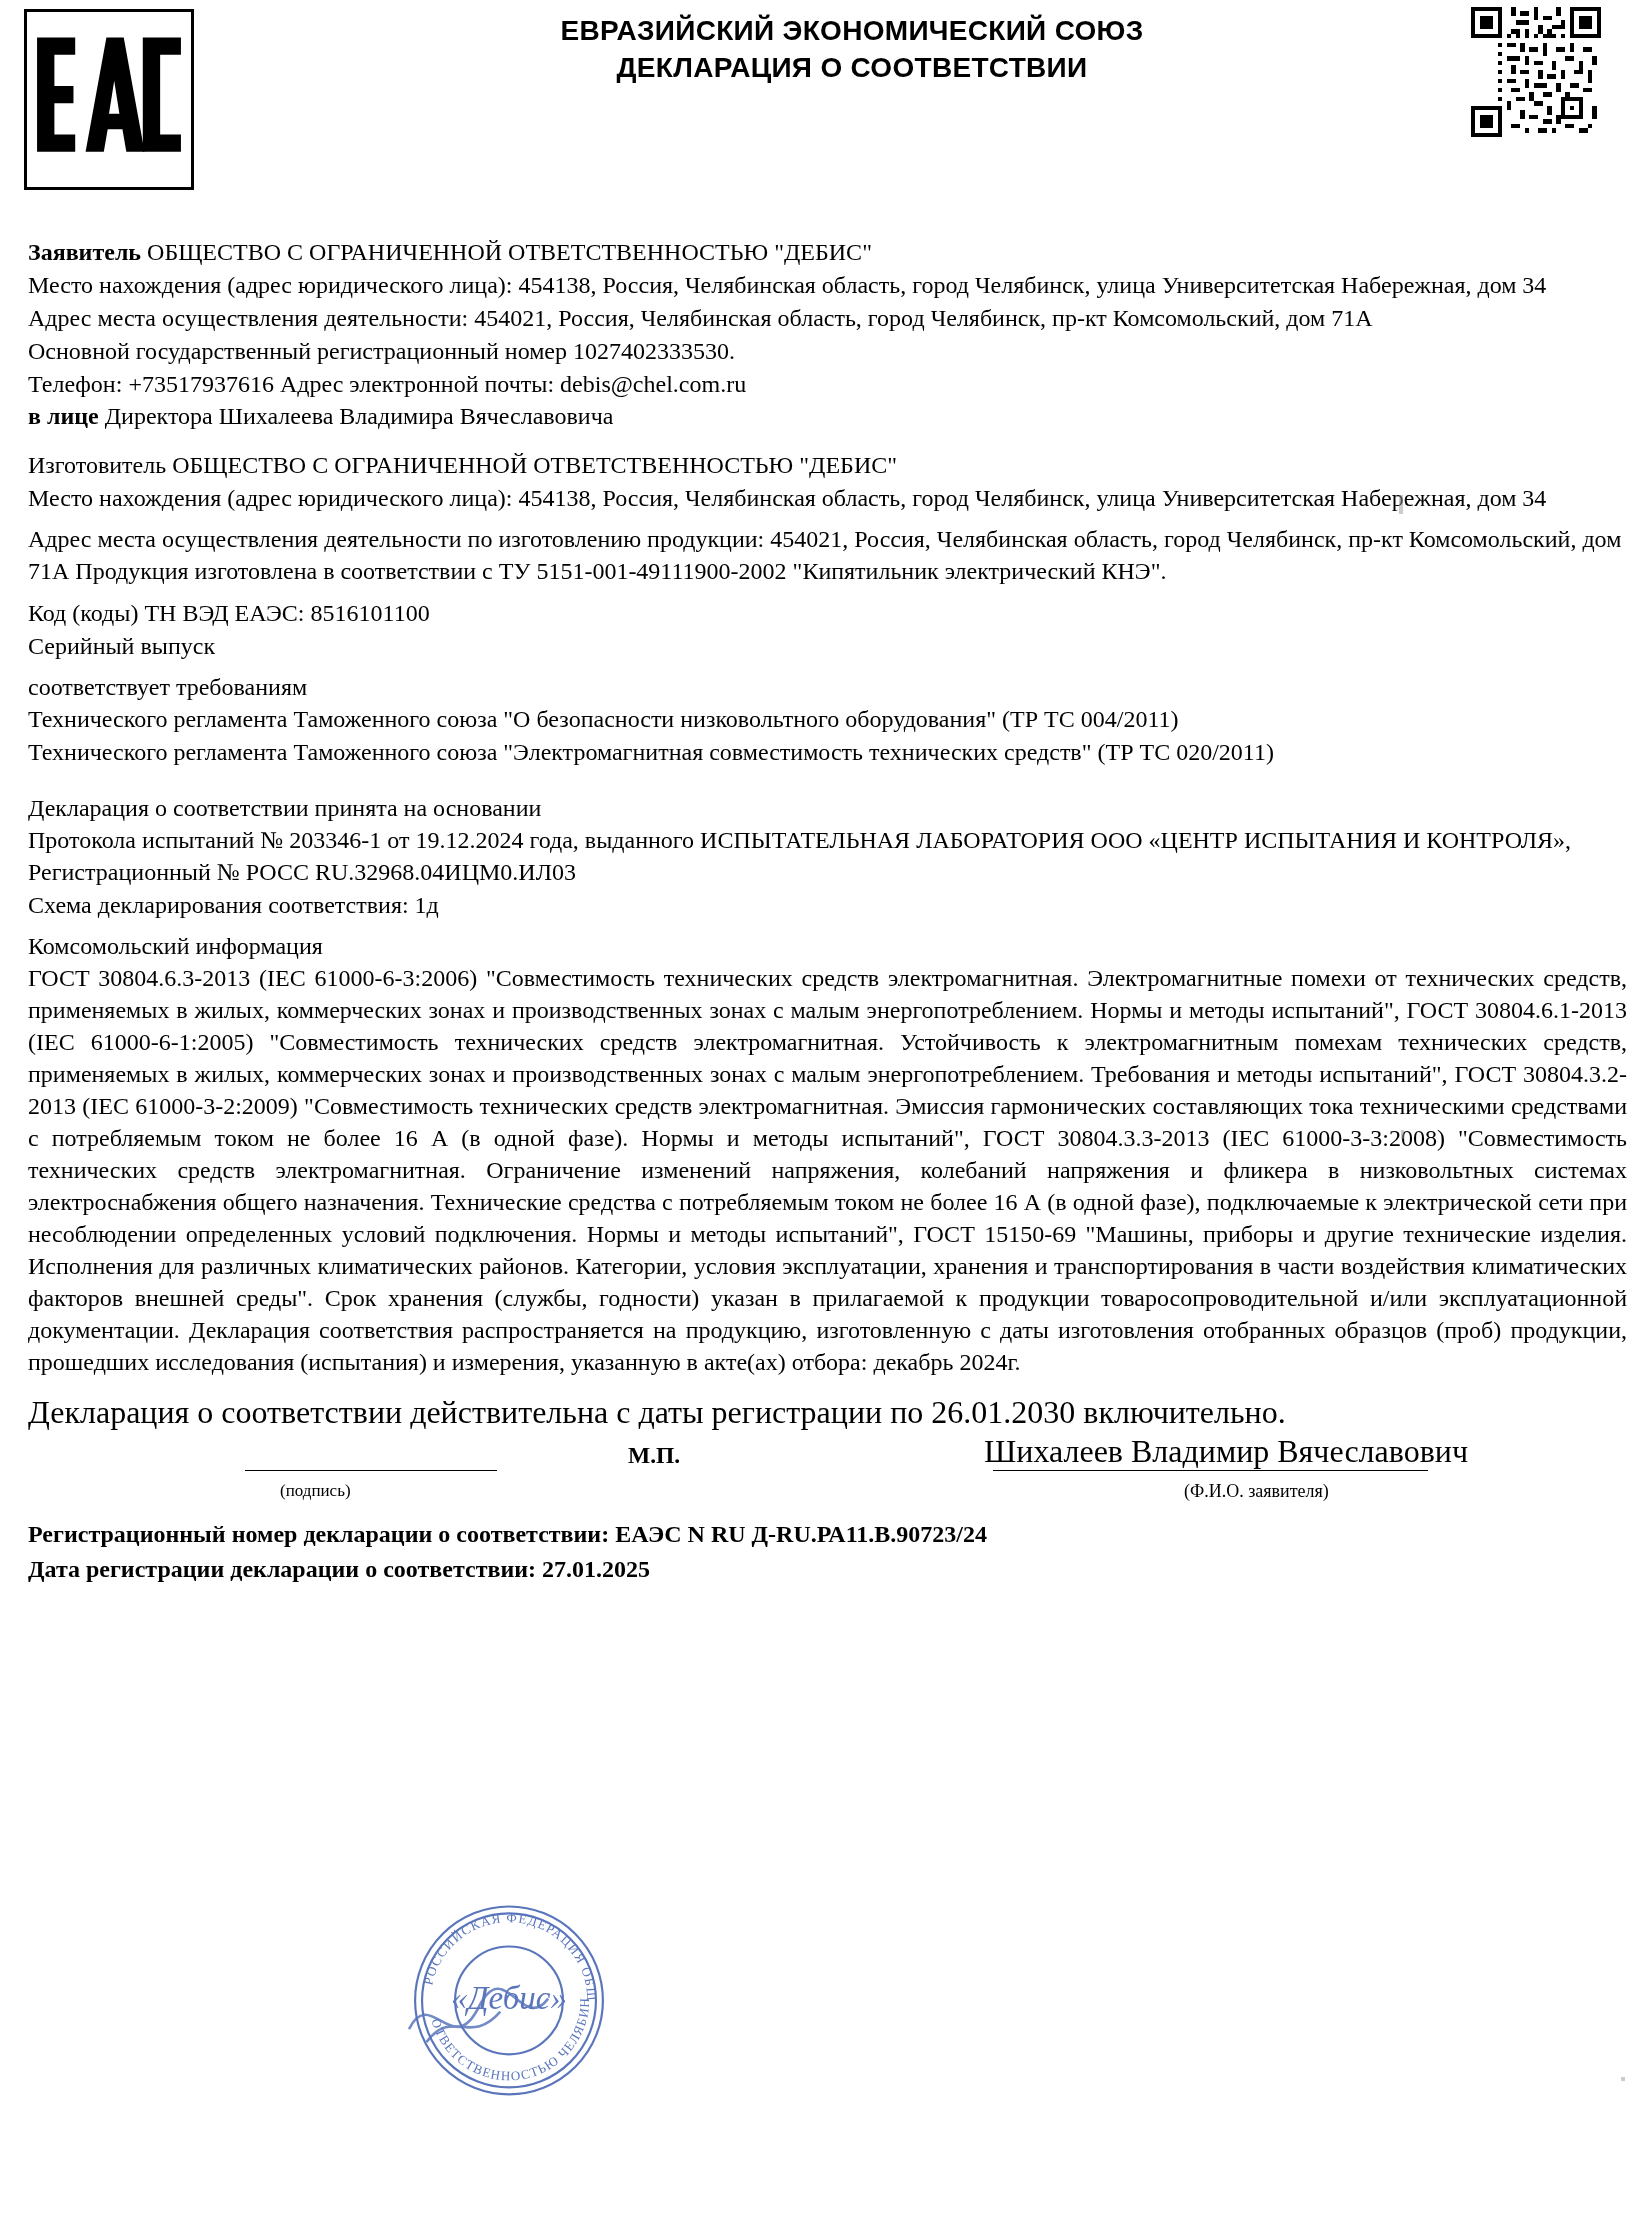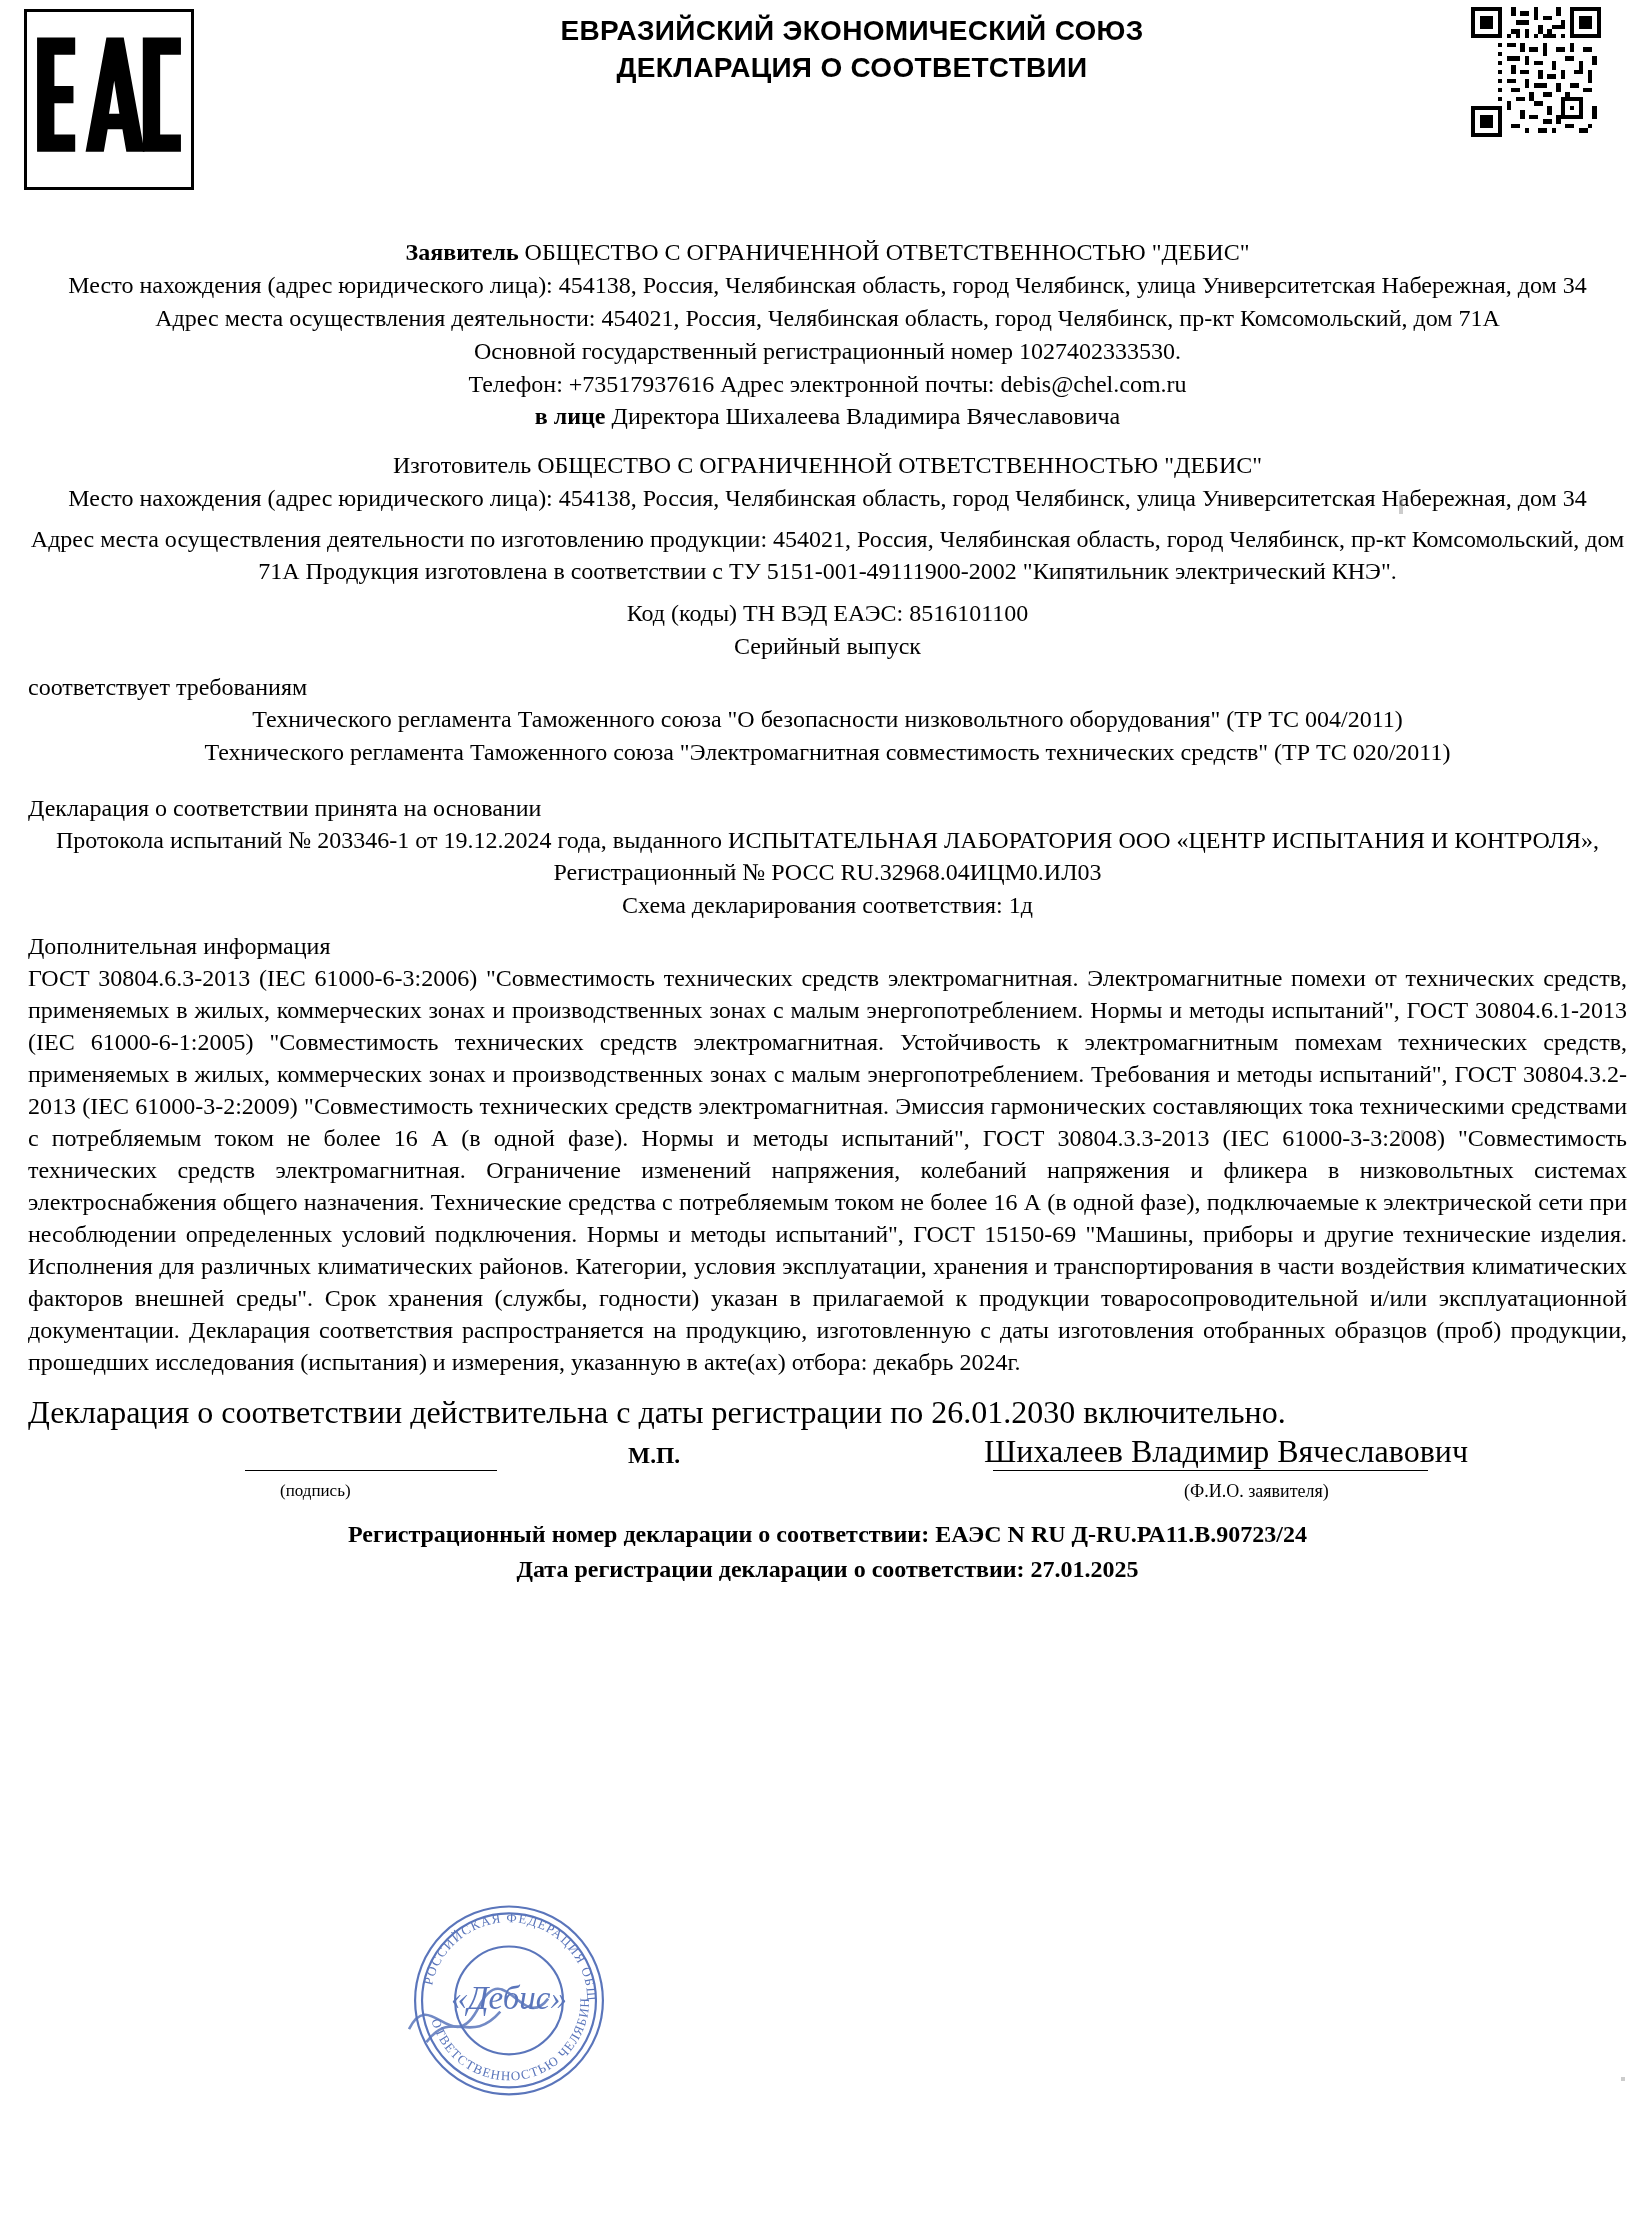--- a/index.html
+++ b/index.html
@@ -69,21 +69,21 @@
   .content {
     position: absolute;
     left: 28px;
     top: 236px;
     width: 1599px;
     font-size: 24px;
     line-height: 32px;
   }
   .p {
     margin: 0 0 0.9px 0;
-    text-align: center;
+    text-align: left;
   }
   .b { font-weight: bold; }
   .gap-s { height: 8.7px; }
   .gap-m { height: 15.6px; }
   .gap-l { height: 22.6px; }
 
   .block-head {
     font-weight: normal;
     font-size: 24px;
     line-height: 32px;
@@ -335,21 +335,21 @@
     <p class="p">Технического регламента Таможенного союза "Электромагнитная совместимость технических средств" (ТР ТС 020/2011)</p>
 
     <div class="gap-l"></div>
 
     <p class="block-head">Декларация о соответствии принята на основании</p>
     <p class="p">Протокола испытаний № 203346-1 от 19.12.2024 года, выданного ИСПЫТАТЕЛЬНАЯ ЛАБОРАТОРИЯ ООО «ЦЕНТР ИСПЫТАНИЯ И КОНТРОЛЯ», Регистрационный № РОСС RU.32968.04ИЦМ0.ИЛ03</p>
     <p class="p">Схема декларирования соответствия: 1д</p>
 
     <div class="gap-s"></div>
 
-    <p class="block-head">Дополнительная информация</p>
+    <p class="block-head">Комсомольский информация</p>
     <p class="p just">ГОСТ 30804.6.3-2013 (IEC 61000-6-3:2006) "Совместимость технических средств электромагнитная. Электромагнитные помехи от технических средств, применяемых в жилых, коммерческих зонах и производственных зонах с малым энергопотреблением. Нормы и методы испытаний", ГОСТ 30804.6.1-2013 (IEC 61000-6-1:2005) "Совместимость технических средств электромагнитная. Устойчивость к электромагнитным помехам технических средств, применяемых в жилых, коммерческих зонах и производственных зонах с малым энергопотреблением. Требования и методы испытаний", ГОСТ 30804.3.2-2013 (IEC 61000-3-2:2009) "Совместимость технических средств электромагнитная. Эмиссия гармонических составляющих тока техническими средствами с потребляемым током не более 16 А (в одной фазе). Нормы и методы испытаний", ГОСТ 30804.3.3-2013 (IEC 61000-3-3:2008) "Совместимость технических средств электромагнитная. Ограничение изменений напряжения, колебаний напряжения и фликера в низковольтных системах электроснабжения общего назначения. Технические средства с потребляемым током не более 16 А (в одной фазе), подключаемые к электрической сети при несоблюдении определенных условий подключения. Нормы и методы испытаний", ГОСТ 15150-69 "Машины, приборы и другие технические изделия. Исполнения для различных климатических районов. Категории, условия эксплуатации, хранения и транспортирования в части воздействия климатических факторов внешней среды". Срок хранения (службы, годности) указан в прилагаемой к продукции товаросопроводительной и/или эксплуатационной документации. Декларация соответствия распространяется на продукцию, изготовленную с даты изготовления отобранных образцов (проб) продукции, прошедших исследования (испытания) и измерения, указанную в акте(ах) отбора: декабрь 2024г.</p>
 
     <div class="sign-row">
       <div class="valid-line">Декларация о соответствии действительна с даты регистрации по 26.01.2030 включительно.</div>
       <div class="sig-underline-1"></div>
       <div class="sig-underline-2"></div>
       <div class="mp">М.П.</div>
       <div class="signer">Шихалеев Владимир Вячеславович</div>
       <div class="sig-caption">(подпись)</div>
       <div class="fio-caption">(Ф.И.О. заявителя)</div>

